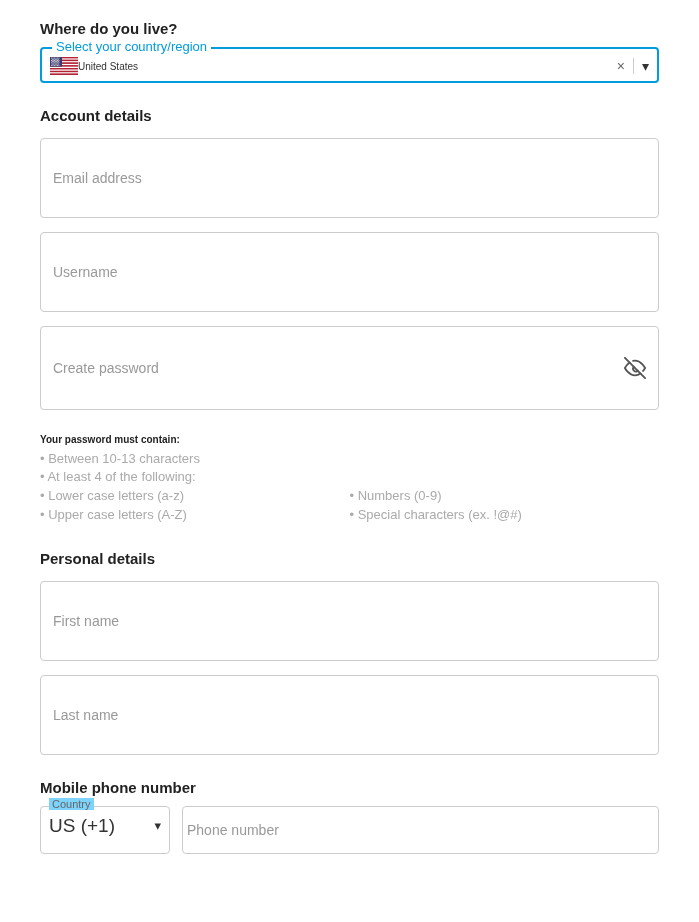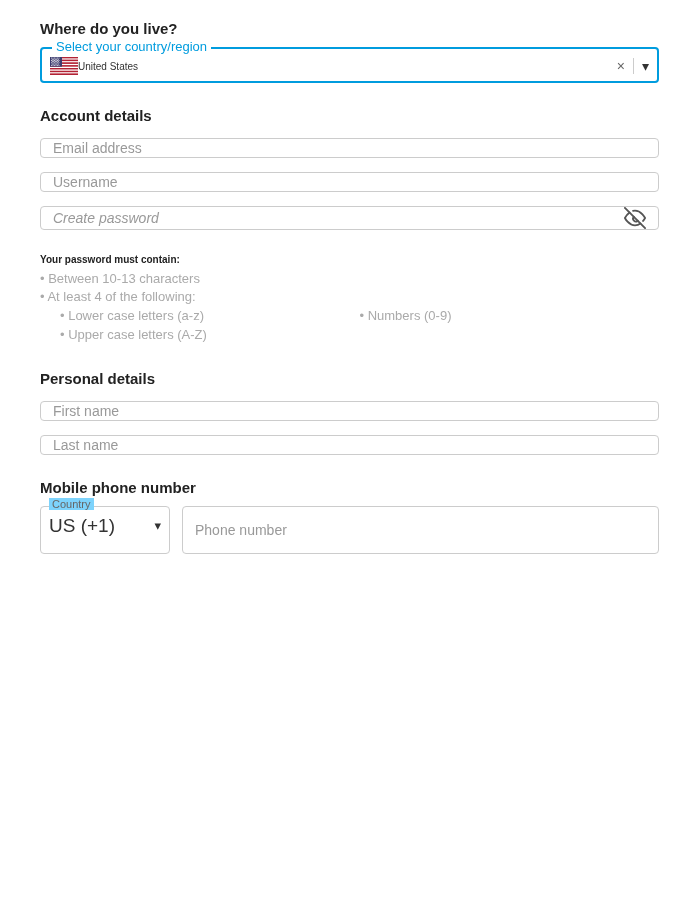--- a/index.html
+++ b/index.html
@@ -97,21 +97,21 @@
     }
 
     
     .account-details-section {
       margin-bottom: 24px;
     }
 
     .form-field {
       border: 1px solid #ccc;
       border-radius: 4px;
-      padding: 0 12px;
+      padding: 30px 12px;
       margin-bottom: 14px;
       position: relative;
     }
 
     .form-field input {
       border: none;
       outline: none;
       width: 100%;
       font-size: 14px;
       color: #333;
@@ -122,21 +122,20 @@
       color: #999;
     }
 
     .password-field {
       display: flex;
       align-items: center;
     }
 
     .password-field input {
       flex: 1;
-      font-style: italic;
     }
 
     .eye-icon-btn {
       background: none;
       border: none;
       cursor: pointer;
       color: #555;
       font-size: 18px;
       padding: 0;
       display: flex;
@@ -158,21 +157,20 @@
     .password-rules-item {
       font-size: 13px;
       color: #aaa;
       margin-bottom: 3px;
     }
 
     .password-rules-grid {
       display: grid;
       grid-template-columns: 1fr 1fr;
       margin-top: 4px;
-      margin-left: 20px;
     }
 
     .password-rules-grid-item {
       font-size: 13px;
       color: #aaa;
       margin-bottom: 4px;
     }
 
     
     .personal-details-section {
@@ -236,21 +234,21 @@
     .country-code-chevron {
       color: #333;
       font-size: 13px;
       margin-left: 6px;
     }
 
     .phone-number-field {
       flex: 1;
       border: 1px solid #ccc;
       border-radius: 4px;
-      padding: 14px 12px;
+      padding: 14px 4px;
     }
 
     .phone-number-field input {
       border: none;
       outline: none;
       width: 100%;
       font-size: 14px;
       color: #333;
       background: transparent;
     }
@@ -371,20 +369,21 @@
 </div>
 
 <div class="password-rules">
   <div class="password-rules-title">Your password must contain:</div>
   <div class="password-rules-item">• Between 10-13 characters</div>
   <div class="password-rules-item">• At least 4 of the following:</div>
   <div class="password-rules-grid">
     <div class="password-rules-grid-item">• Lower case letters (a-z)</div>
     <div class="password-rules-grid-item">• Numbers (0-9)</div>
     <div class="password-rules-grid-item">• Upper case letters (A-Z)</div>
+    <div class="password-rules-grid-item">• Special characters (ex. !@#)</div>
   </div>
 </div>
 
 <div class="personal-details-section">
   <div class="section-title">Personal details</div>
 
   <div class="form-field">
     <input type="text" placeholder="First name" style="">
   </div>
 

